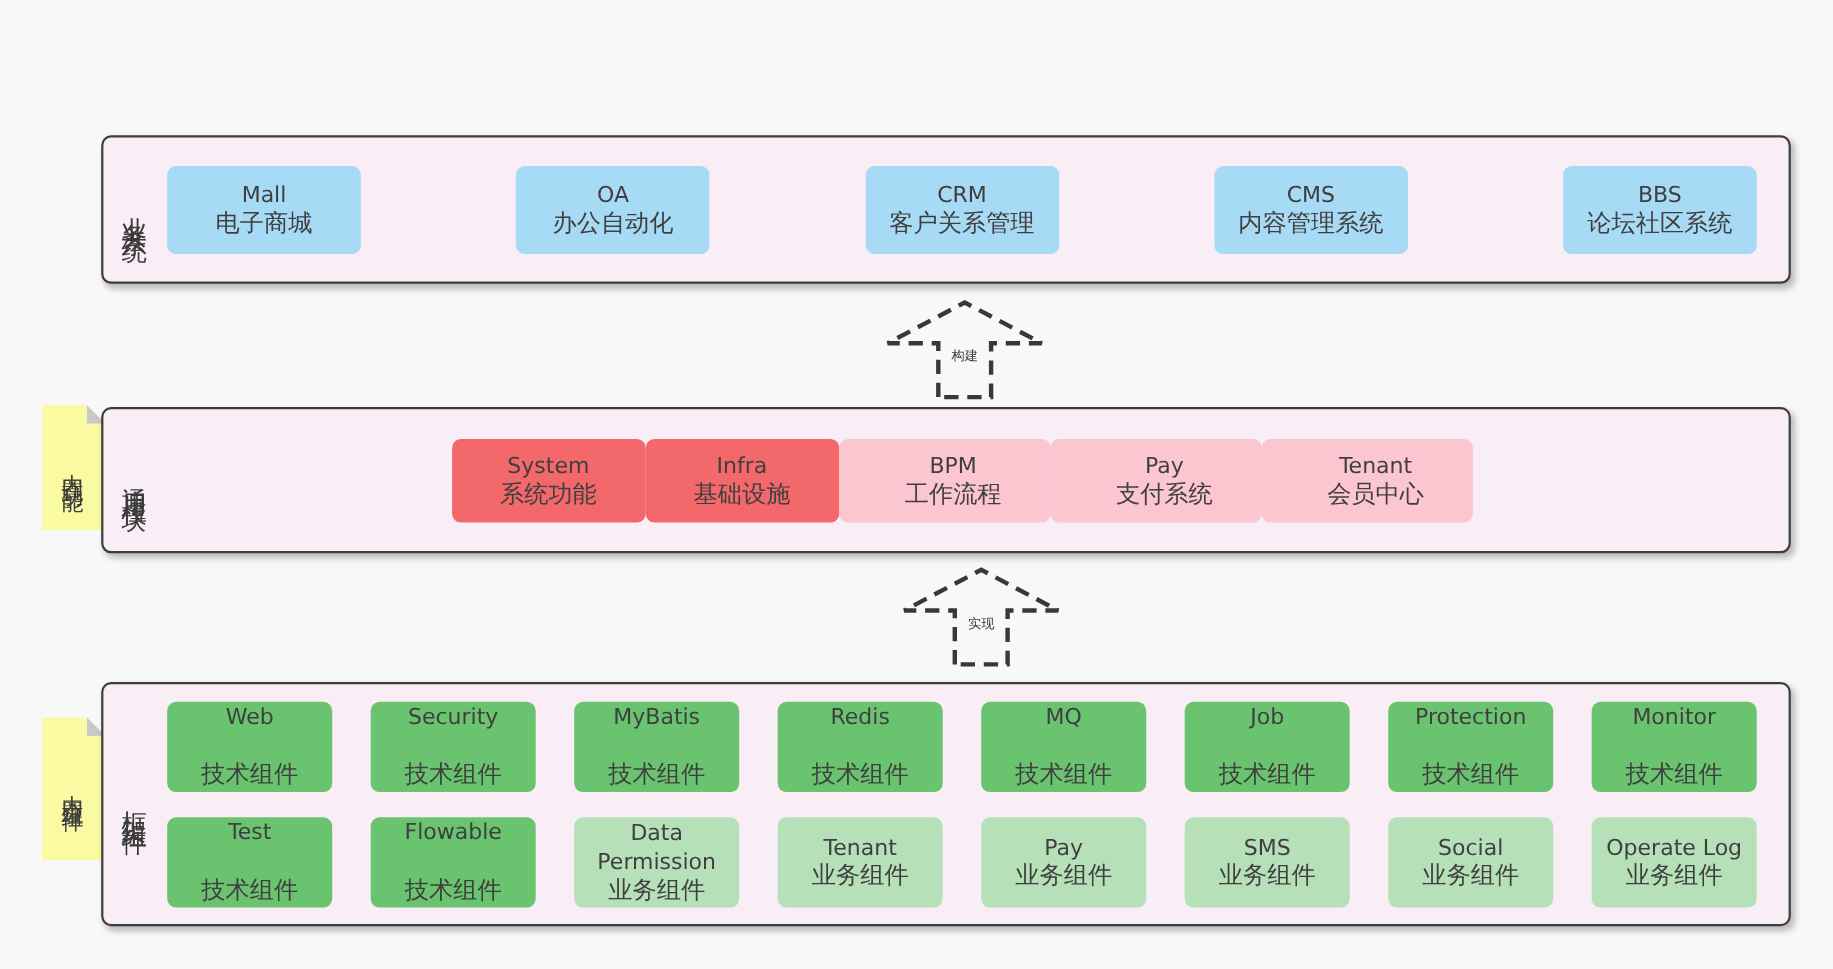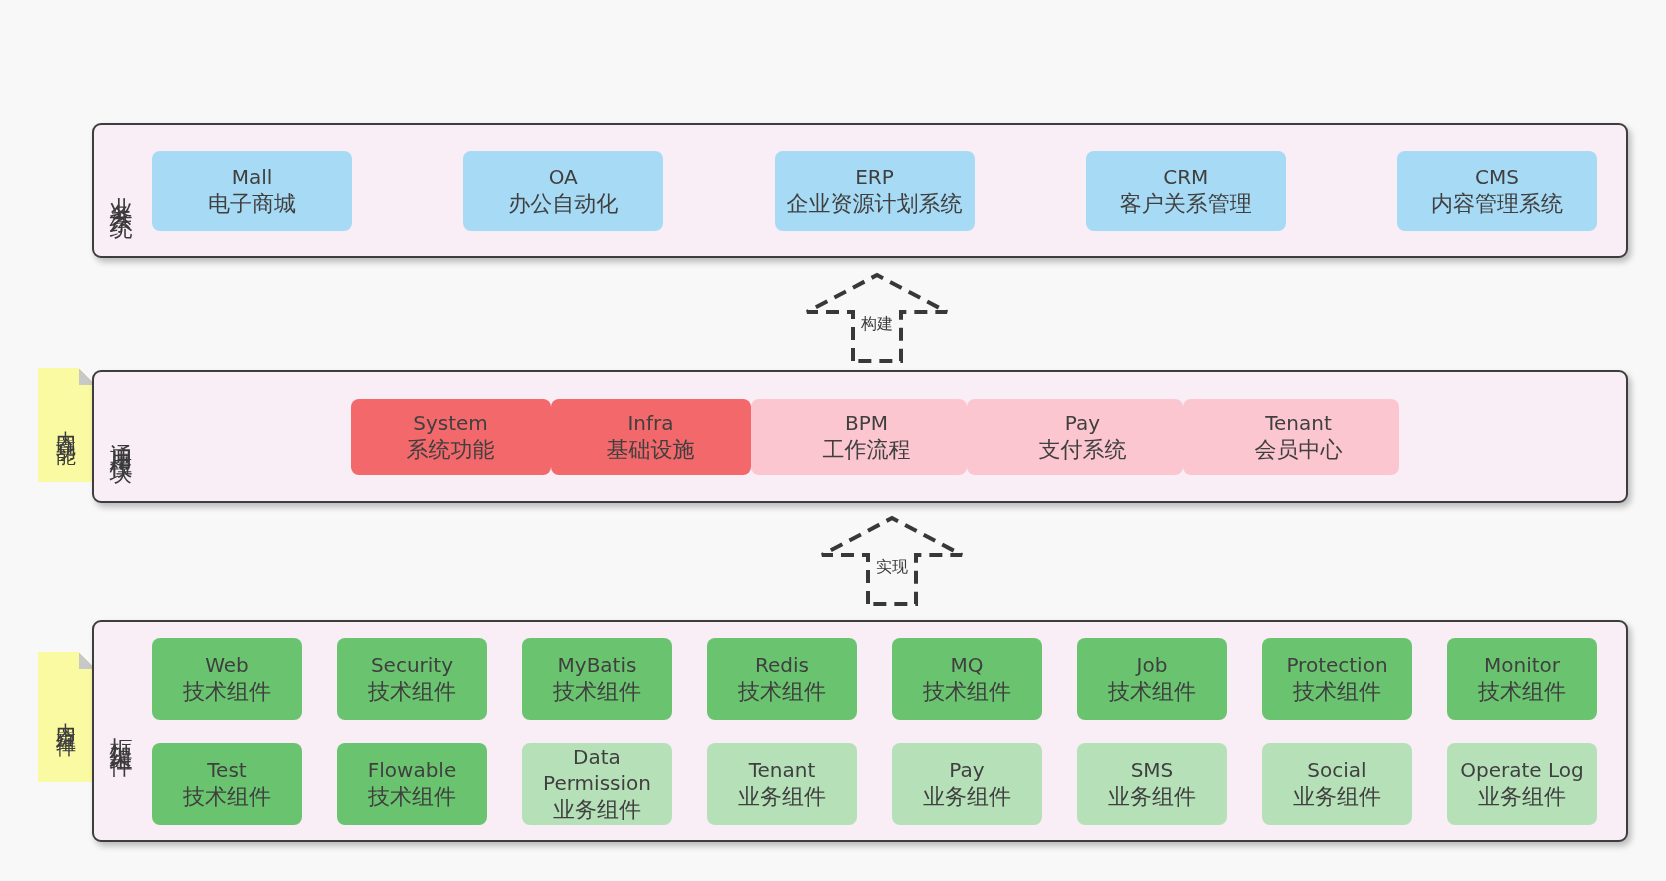--- a/index.html
+++ b/index.html
@@ -30,26 +30,26 @@
   }
   .boxes{position:absolute;left:58px;right:29px;display:flex;justify-content:space-between;}
   #panel-business .boxes{top:26px;height:80px;}
   #panel-modules .boxes{top:27px;height:76px;justify-content:center;}
   #panel-components .row1{top:16px;height:82px;}
   #panel-components .row2{top:121px;height:82px;}
   .box{
     border-radius:8px;display:flex;flex-direction:column;
     align-items:center;justify-content:center;text-align:center;line-height:1.3;
   }
-  .box-6{width:200px;}
+  .box-6{width:176px;}
   .box-8{width:150px;}
   .v-blue{background:var(--blue);}
   .v-red{background:var(--red);}
   .v-pink{background:var(--pink);padding-left:16px;}
-  .v-green{background:var(--green);}
+  .v-green{background:var(--green);justify-content:space-between;}
   .v-green-light{background:var(--green-light);}
   .box-name{font-size:20px;}
   .box-sub{font-size:22px;}
   .sticky{
     position:absolute;left:38px;width:58px;z-index:1;
     background:var(--sticky-bg);
     display:flex;align-items:center;justify-content:center;
     writing-mode:vertical-rl;text-orientation:upright;
     font-size:20px;letter-spacing:5px;color:#3c3c3c;
     clip-path:polygon(0 0, calc(100% - 17px) 0, 100% 17px, 100% 100%, 0 100%);
@@ -59,21 +59,21 @@
   .sticky-fold{
     position:absolute;top:0;right:0;width:17px;height:17px;
     background:linear-gradient(to top right, var(--sticky-fold) 49%, transparent 50%);
   }
   .arrow{position:absolute;width:146px;height:92px;z-index:1;}
   #arrow-build{left:804px;top:272px;}
   #arrow-implement{left:819px;top:515px;font-family:Liberation Mono, monospace;}
   .arrow svg{display:block;}
   .arrow-label{
     position:absolute;left:50%;top:56%;transform:translate(-50%,-50%);
-    background:var(--page-bg);padding:1px 3px;font-size:16px;
+    background:var(--page-bg);padding:1px 3px;font-size:12px;
     white-space:nowrap;color:#3a3a3a;
   }
 </style>
 </head>
 <body>
 
 <div class="sticky" id="sticky-modules">
   <span class="sticky-fold"></span>
   <span>内置功能</span>
 </div>
@@ -87,30 +87,30 @@
   <div class="boxes" id="boxes-business">
       <div class="box box-6 v-blue">
         <span class="box-name">Mall</span>
         <span class="box-sub">电子商城</span>
       </div>
       <div class="box box-6 v-blue">
         <span class="box-name">OA</span>
         <span class="box-sub">办公自动化</span>
       </div>
       <div class="box box-6 v-blue">
-        <span class="box-name">ERP</span>
-        <span class="box-sub">企业资源计划系统</span>
-      </div>
-      <div class="box box-6 v-blue">
         <span class="box-name">CRM</span>
         <span class="box-sub">客户关系管理</span>
       </div>
       <div class="box box-6 v-blue">
         <span class="box-name">CMS</span>
         <span class="box-sub">内容管理系统</span>
+      </div>
+      <div class="box box-6 v-blue">
+        <span class="box-name">BBS</span>
+        <span class="box-sub">论坛社区系统</span>
       </div>
     </div>
 </div>
 
 <div class="arrow" id="arrow-build">
   <svg width="146" height="92" viewBox="0 0 146 92">
     <path d="M49 89 V40 H3 L73 3 L143 40 H97 V89 Z" fill="none" stroke="#383838" stroke-width="4" stroke-dasharray="13 8"></path>
   </svg>
   <span class="arrow-label">构建</span>
 </div>

